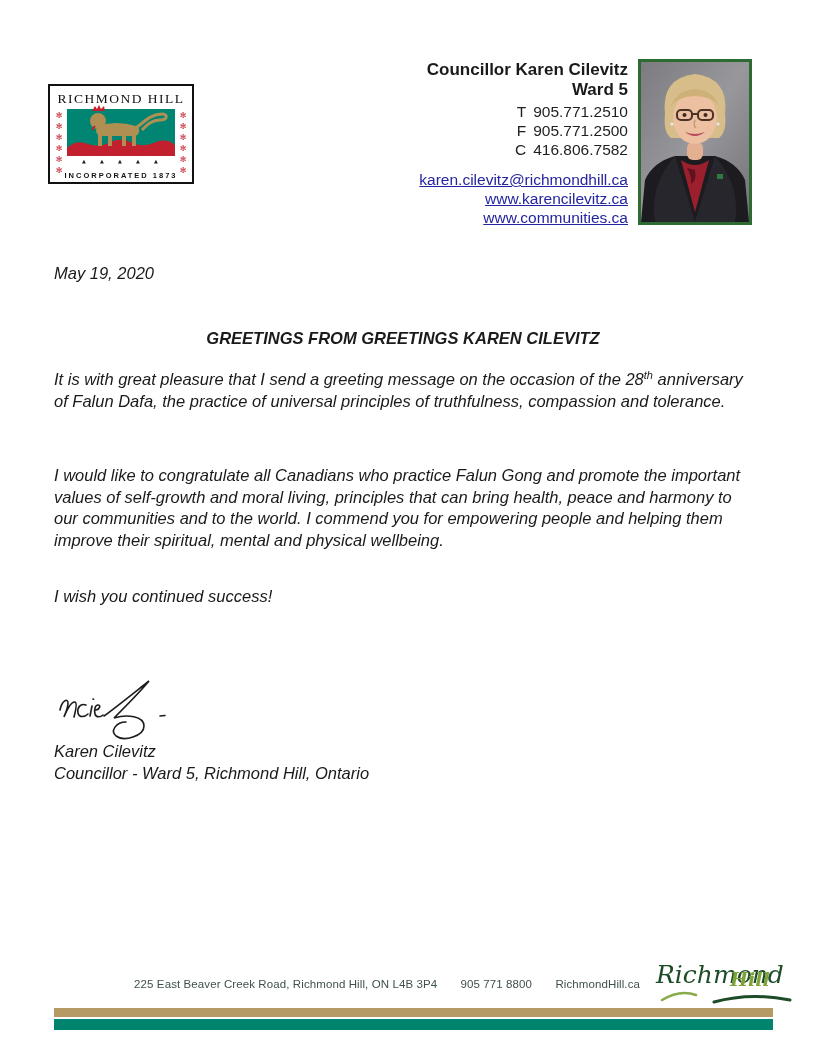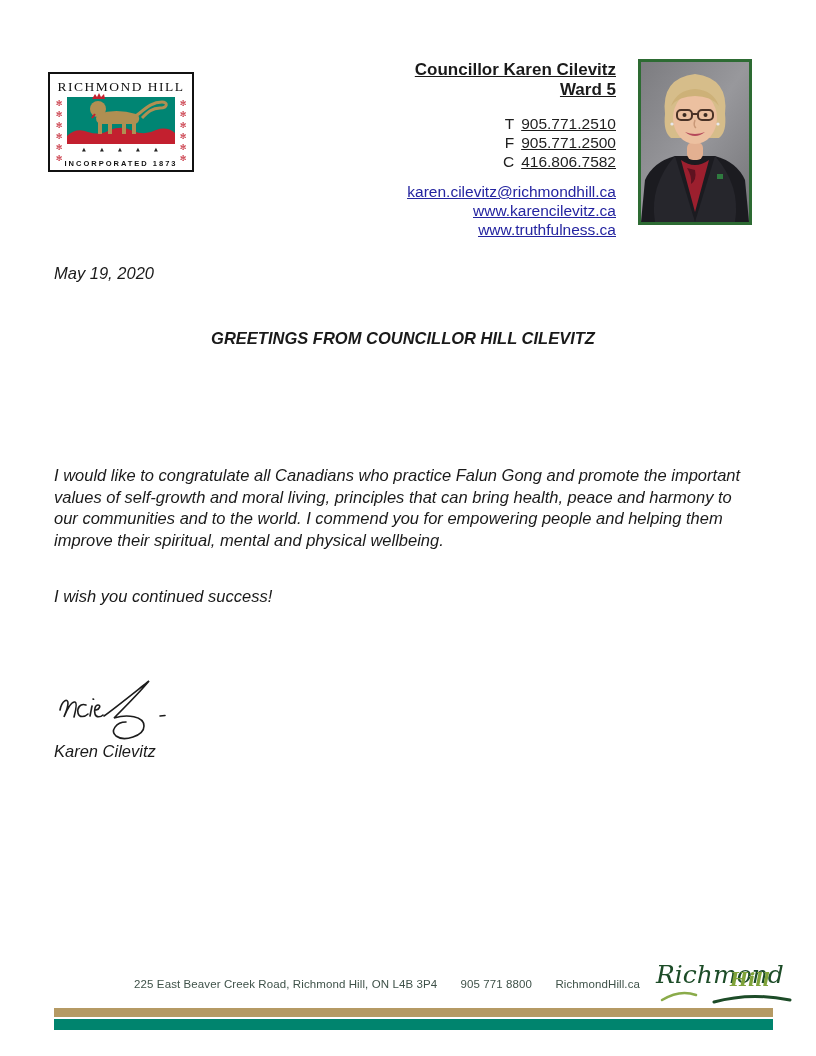--- a/index.html
+++ b/index.html
@@ -4,25 +4,25 @@
 <style>
   * { margin:0; padding:0; box-sizing:border-box; }
   html,body { background:#ffffff; }
   .page {
     position:relative; width:816px; height:1056px; margin:0 auto;
     background:#ffffff; overflow:hidden;
     font-family:"Liberation Sans", sans-serif; color:#1a1a1a;
   }
 
   
-  .crest { position:absolute; left:48px; top:72px; width:146px; height:100px; }
-
-  .contact { position:absolute; left:340px; top:60px; width:276px; text-align:right;text-decoration:underline; }
+  .crest { position:absolute; left:48px; top:84px; width:146px; height:100px; }
+
+  .contact { position:absolute; left:352px; top:60px; width:276px; text-align:right; }
   .contact .name  { font-size:17px; font-weight:bold; line-height:20px; }
-  .contact .ward  { font-size:17px; font-weight:bold; line-height:20px; margin-bottom:14px; }
+  .contact .ward  { font-size:17px; font-weight:bold; line-height:20px; margin-bottom:2px; }
   .contact .phone { font-size:15.5px; line-height:19px; color:#1f1f1f;text-align:right; }
   .contact .phone .plabel { display:inline-block; margin-right:7px; }
   .contact .links { margin-top:11px; }
   .contact .link  { display:block; font-size:15.5px; line-height:19px;
                     color:#2424a0; text-decoration:underline; }
 
   .photo { position:absolute; left:638px; top:59px; width:114px; height:166px;
            border:3px solid #2d6b33; background:#8a8a8e; }
 
   
@@ -109,21 +109,21 @@
 
   <div class="contact">
     <div class="name">Councillor Karen Cilevitz</div>
     <div class="ward">Ward 5</div>
     <div class="phone"><span class="plabel">T</span><span>905.771.2510</span></div>
     <div class="phone"><span class="plabel">F</span><span>905.771.2500</span></div>
     <div class="phone"><span class="plabel">C</span><span>416.806.7582</span></div>
     <div class="links">
       <a class="link" href="#">karen.cilevitz@richmondhill.ca</a>
       <a class="link" href="#">www.karencilevitz.ca</a>
-      <a class="link" href="#">www.truthfulness.ca</a>
+      <a class="link" href="#">www.communities.ca</a>
     </div>
   </div>
 
   <div class="photo">
     <svg width="108" height="160" viewBox="0 0 108 160">
       <defs>
         <linearGradient id="bg" x1="0" y1="0" x2="1" y2="1">
           <stop offset="0" stop-color="#7c7c80"></stop>
             <stop offset="0.5" stop-color="#98989c"></stop>
             <stop offset="1" stop-color="#737377"></stop>
@@ -157,22 +157,23 @@
 
       <circle cx="31" cy="62" r="1.6" fill="#e8e8ee"></circle>
         <circle cx="77" cy="62" r="1.6" fill="#e8e8ee"></circle>
 
       <rect x="76" y="112" width="6" height="5" fill="#2f7a3f"></rect>
     </svg>
   </div>
 
   <div class="block date">May 19, 2020</div>
 
-  <div class="block heading">GREETINGS FROM COUNCILLOR HILL CILEVITZ</div>
-
+  <div class="block heading">GREETINGS FROM GREETINGS KAREN CILEVITZ</div>
+
+  <div class="block para1"><span>It is with great pleasure that I send a greeting message on the occasion of the 28</span><span class="sup">th</span><span> anniversary of Falun Dafa, the practice of universal principles of truthfulness, compassion and tolerance.</span></div>
 
   <div class="block para2">I would like to congratulate all Canadians who practice Falun Gong and promote the important values of self-growth and moral living, principles that can bring health, peace and harmony to our communities and to the world. I commend you for empowering people and helping them improve their spiritual, mental and physical wellbeing.</div>
 
   <div class="block wish">I wish you continued success!</div>
 
 
   <div class="signature">
     <svg width="130" height="72" viewBox="0 0 130 72">
       <g fill="none" stroke="#1c1c1c" stroke-width="1.6" stroke-linecap="round">
         <path d="M8,38 C10,28 16,26 16,31 C16,36 13,42 12,45 C14,40 19,29 23,30 C26,31 23,41 22,45"></path>
@@ -180,20 +181,21 @@
         <path d="M40,34 L38,44"></path>
         <path d="M41,27 l0.6,0.2"></path>
         <path d="M44,38 C48,37 49,33 46,33 C43,33 42,38 43,42 C44,46 49,45 51,43"></path>
         <path d="M52,44 C62,37 88,16 97,9 C88,20 70,38 62,46 C75,42 92,44 92,54 C92,64 72,70 64,64 C58,59 64,50 74,50"></path>
         <path d="M108,44 L113,43.5"></path>
       </g>
     </svg>
   </div>
 
   <div class="block signer-name">Karen Cilevitz</div>
+  <div class="block signer-title">Councillor - Ward 5, Richmond Hill, Ontario</div>
 
   <div class="footer-line">
     <span class="seg">225 East Beaver Creek Road, Richmond Hill, ON L4B 3P4</span>
     <span class="seg">905 771 8800</span>
     <span class="seg">RichmondHill.ca</span>
   </div>
 
   <div class="footer-logo">
     <svg class="fl-swoosh" viewBox="0 0 146 54">
       <path d="M14,44 Q32,33 48,39" fill="none" stroke="#8aab4a" stroke-width="2.5" stroke-linecap="round"></path>

